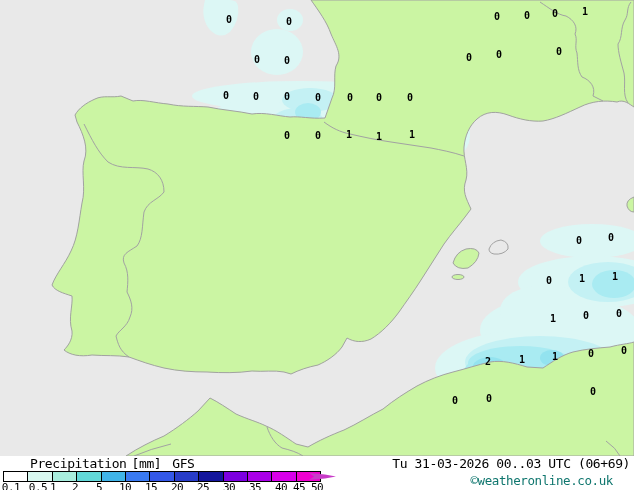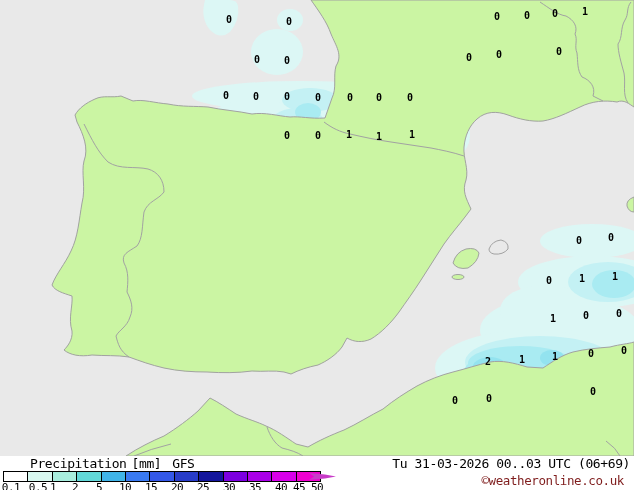--- a/index.html
+++ b/index.html
@@ -10,21 +10,21 @@
   .legend{position:absolute;left:0;top:456px;width:634px;height:34px;background:#ffffff;}
   .legend-title{position:absolute;left:3px;top:0px;font-size:13px;color:#000;letter-spacing:-0.4px;white-space:nowrap;margin-left:27px;}
   .legend-title .unit{margin-left:5px;}
   .legend-title .model{margin-left:11px;}
   .timestamp{position:absolute;right:4px;top:0px;font-size:13px;color:#000;letter-spacing:-0.4px;white-space:nowrap;margin-left:44px;}
   .colorbar{position:absolute;left:3px;top:15px;height:11px;display:flex;}
   .colorbar .cell{width:23.4px;height:9px;border:1px solid #000;margin-right:-1px;box-sizing:content-box;}
   .arrow{position:absolute;left:309px;top:15px;}
   .ticks{position:absolute;left:0;top:25px;width:624px;height:9px;}
   .ticks span{position:absolute;transform:translateX(-50%);font-size:11px;color:#000;letter-spacing:-0.5px;}
-  .copyright{position:absolute;right:10px;top:17px;font-size:12.5px;color:#7f1d1d;letter-spacing:-0.4px;white-space:nowrap;margin-left:16px;}
+  .copyright{position:absolute;right:21px;top:17px;font-size:12.5px;color:#0f766e;letter-spacing:-0.4px;white-space:nowrap;margin-left:16px;}
 </style>
 </head>
 <body>
 
 <div class="screen">
   <div class="mapwrap">
     <svg width="634" height="456" viewBox="0 0 634 456">
 
       <rect x="0" y="0" width="634" height="456" fill="#e9e9e9"></rect>
 

